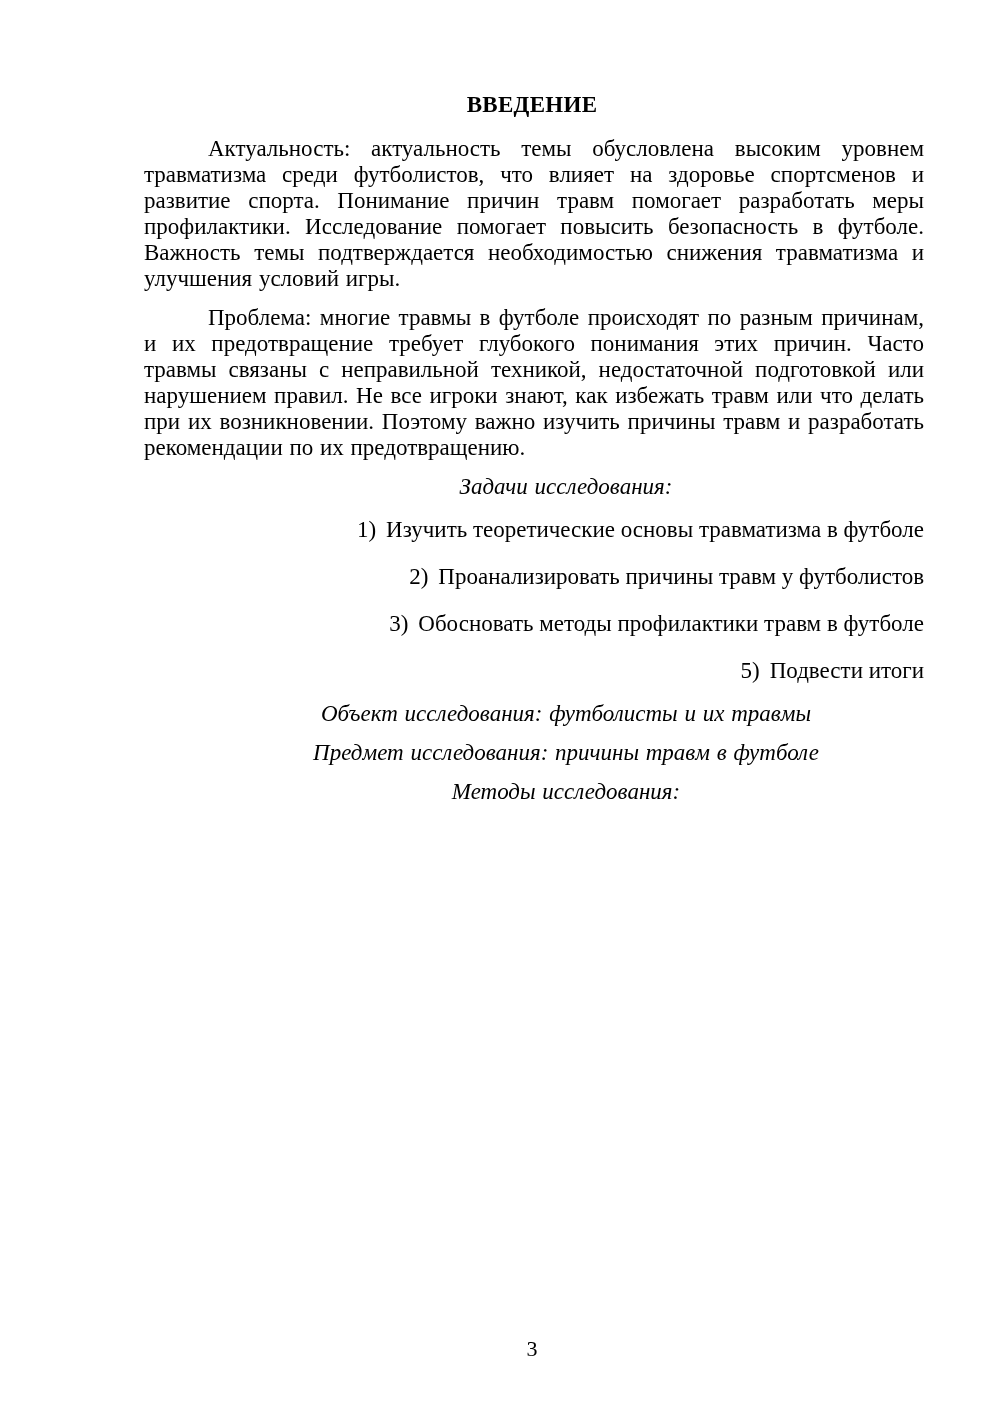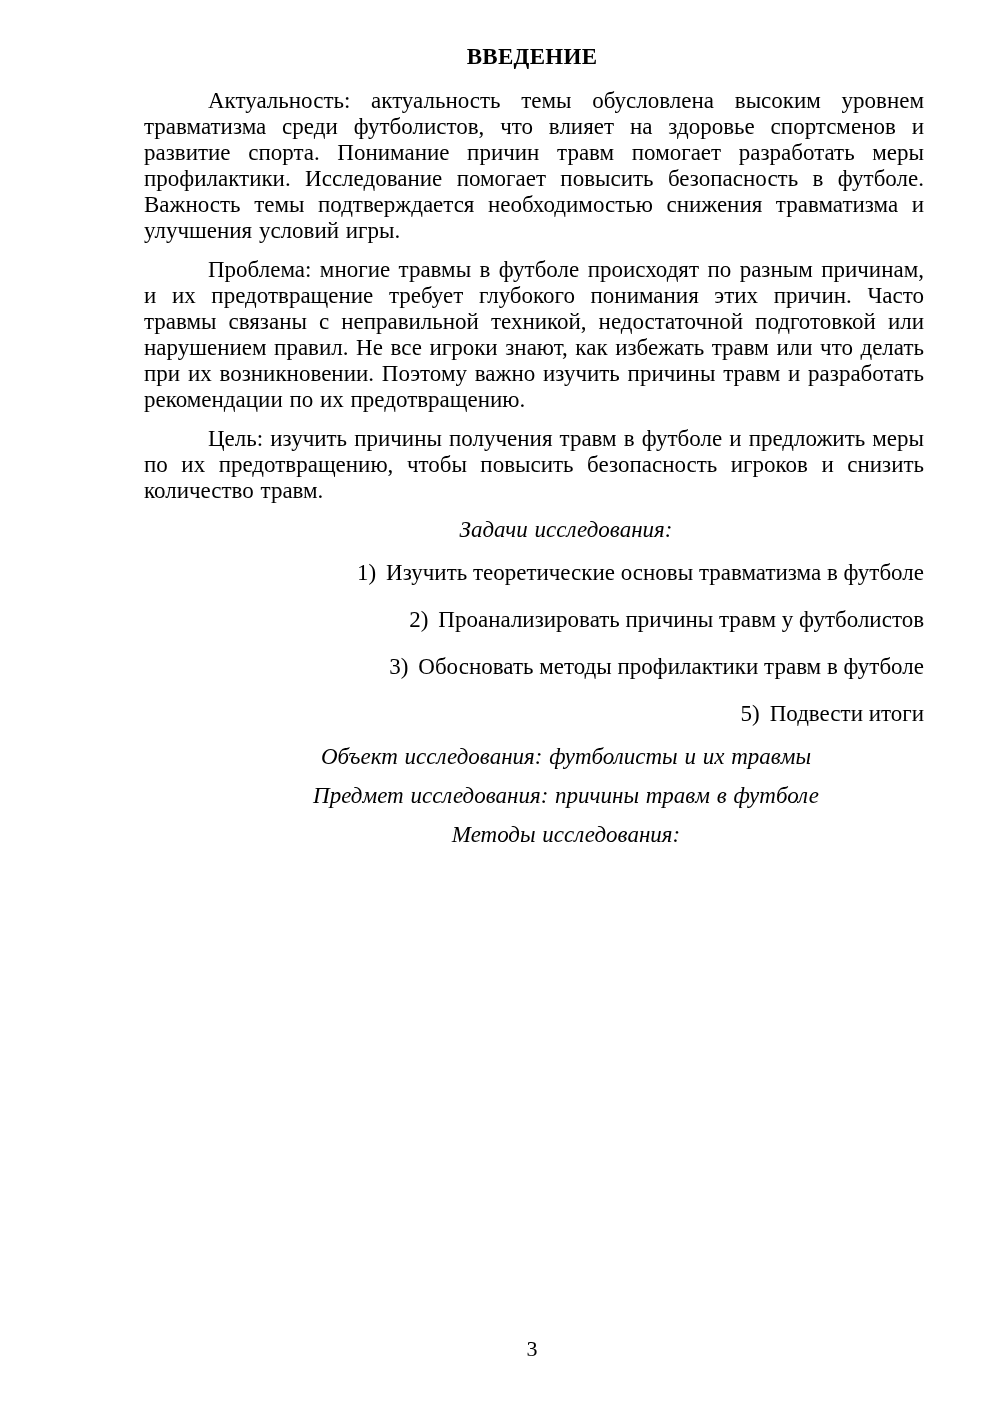--- a/index.html
+++ b/index.html
@@ -9,21 +9,21 @@
   }
   .page {
     position: relative;
     width: 1000px;
     height: 1414px;
     margin: 0 auto;
     background: #ffffff;
     color: #000000;
     font-family: "Liberation Serif", "DejaVu Serif", serif;
     box-sizing: border-box;
-    padding: 40px 76px 40px 140px;
+    padding: 88px 76px 40px 140px;
     overflow: hidden;
   }
   .doc-title {
     font-size: 23px;
     font-weight: bold;
     text-align: center;
     line-height: 34px;
     margin: 0 0 14px 0;
     letter-spacing: 0.3px;
   }
@@ -68,21 +68,20 @@
 <body>
 
 <div class="page">
 
   <h1 class="doc-title">ВВЕДЕНИЕ</h1>
 
   <p class="para">Актуальность: актуальность темы обусловлена высоким уровнем травматизма среди футболистов, что влияет на здоровье спортсменов и развитие спорта. Понимание причин травм помогает разработать меры профилактики. Исследование помогает повысить безопасность в футболе. Важность темы подтверждается необходимостью снижения травматизма и улучшения условий игры.</p>
 
   <p class="para">Проблема: многие травмы в футболе происходят по разным причинам, и их предотвращение требует глубокого понимания этих причин. Часто травмы связаны с неправильной техникой, недостаточной подготовкой или нарушением правил. Не все игроки знают, как избежать травм или что делать при их возникновении. Поэтому важно изучить причины травм и разработать рекомендации по их предотвращению.</p>
 
-  <p class="para">Цель: изучить причины получения травм в футболе и предложить меры по их предотвращению, чтобы повысить безопасность игроков и снизить количество травм.</p>
 
   <p class="para para-single">Задачи исследования:</p>
 
   <ol class="num-list">
     <li>
       <span class="li-num">1)</span><span>Изучить теоретические основы травматизма в футболе</span>
     </li>
     <li>
       <span class="li-num">2)</span><span>Проанализировать причины травм у футболистов</span>
     </li>

